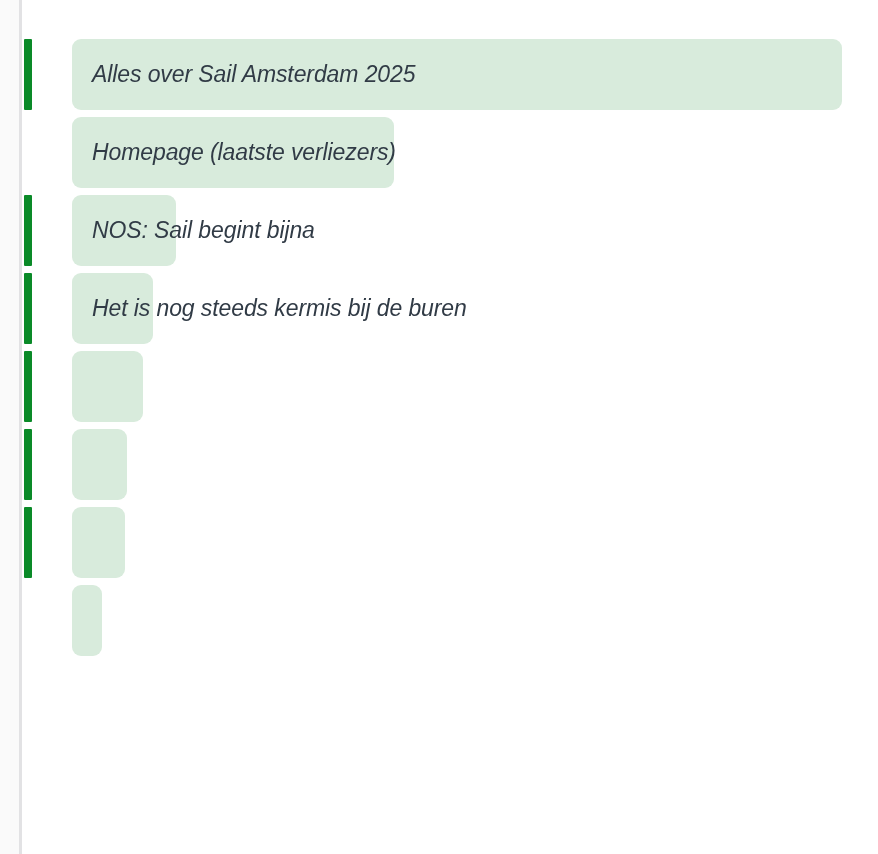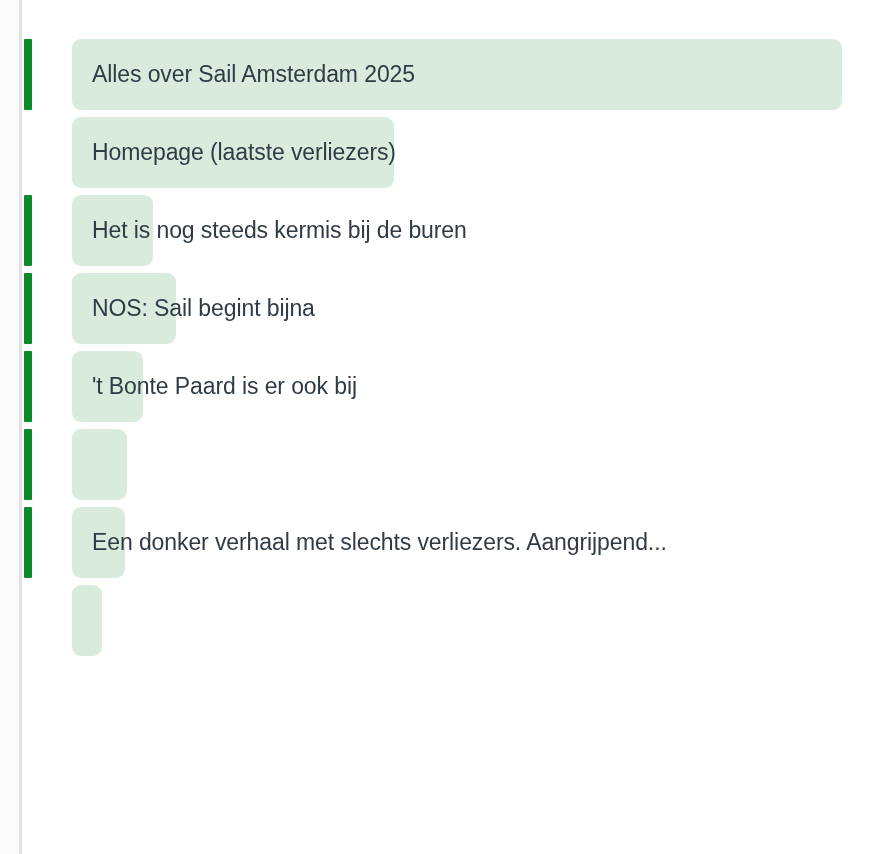--- a/index.html
+++ b/index.html
@@ -56,20 +56,21 @@
     position: absolute;
     left: 92px; top: 0;
     height: 71px;
     display: flex;
     align-items: center;
     font-size: 23px;
     font-weight: 400;
     letter-spacing: -0.1px;
     color: var(--text, #313b46);
     white-space: nowrap;
+    font-style: italic;
   }
 </style>
 </head>
 <body style="background: rgb(255, 255, 255);">
 
 <div class="left-rail"></div>
 <div class="left-rail-divider"></div>
 
 <div class="rows-list">
   <div class="row">
@@ -80,45 +81,43 @@
 
   <div class="row">
 
     <div class="row-value-bar" style="width: 322px;"></div>
     <div class="row-label">Homepage (laatste verliezers)</div>
   </div>
 
 
   <div class="row">
     <div class="row-accent-bar"></div>
+    <div class="row-value-bar" style="width: 104px;"></div>
+    <div class="row-label">NOS: Sail begint bijna</div>
+  </div>
+
+  <div class="row">
+    <div class="row-accent-bar"></div>
     <div class="row-value-bar" style="width: 81px;"></div>
     <div class="row-label">Het is nog steeds kermis bij de buren</div>
   </div>
 
   <div class="row">
     <div class="row-accent-bar"></div>
-    <div class="row-value-bar" style="width: 104px;"></div>
-    <div class="row-label">NOS: Sail begint bijna</div>
-  </div>
-
-  <div class="row">
-    <div class="row-accent-bar"></div>
     <div class="row-value-bar" style="width: 71px;"></div>
-    <div class="row-label">'t Bonte Paard is er ook bij</div>
   </div>
 
 
   <div class="row">
     <div class="row-accent-bar"></div>
     <div class="row-value-bar" style="width: 55px;"></div>
   </div>
 
   <div class="row">
     <div class="row-accent-bar"></div>
     <div class="row-value-bar" style="width: 53px;"></div>
-    <div class="row-label">Een donker verhaal met slechts verliezers. Aangrijpend...</div>
   </div>
 
   <div class="row">
 
     <div class="row-value-bar" style="width: 30px;"></div>
   </div>
 </div>
 
 </body></html>

